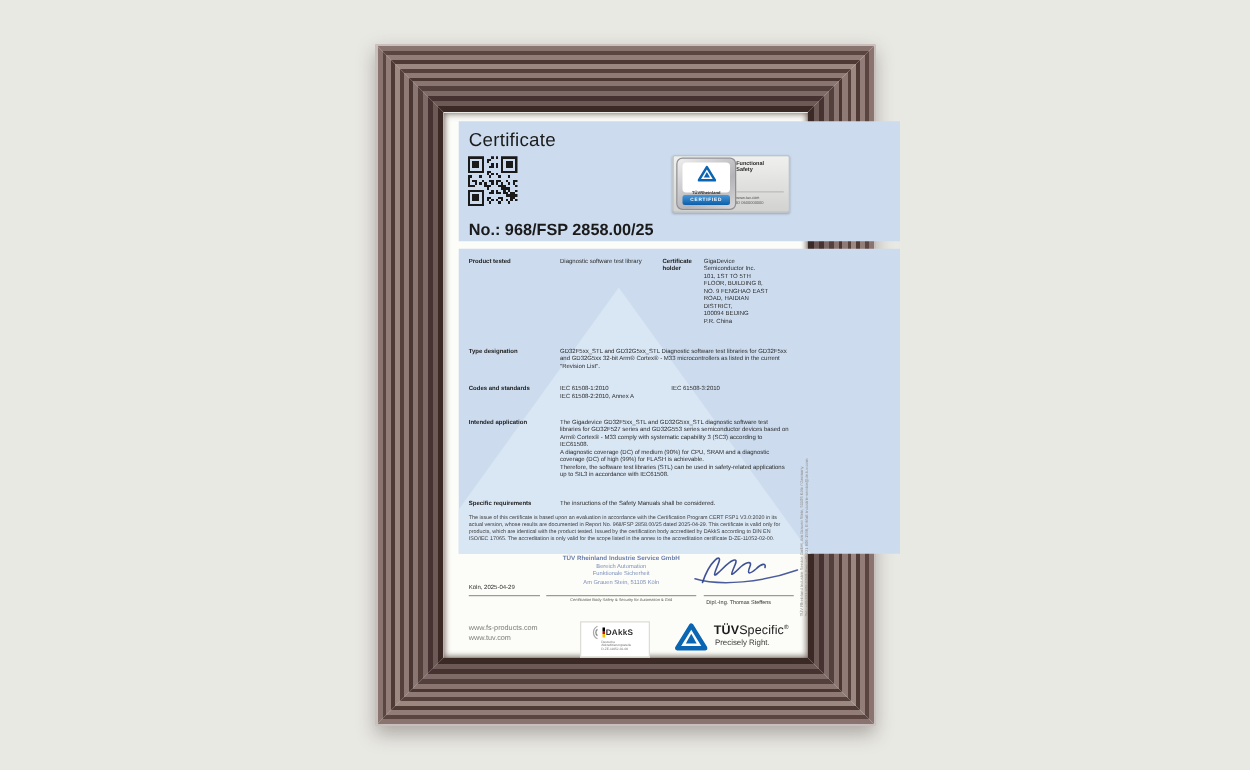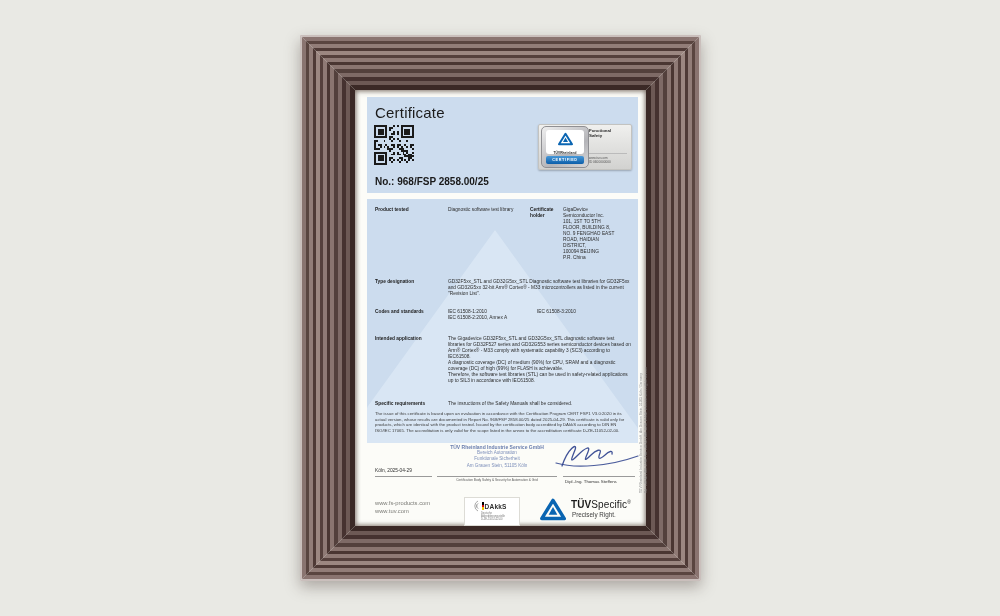--- a/index.html
+++ b/index.html
@@ -13,29 +13,29 @@
   .fr-stops-v{background:linear-gradient(to bottom,#cabfbc 0 2px,#8a7470 2px 6px,#5a4540 6px 9px,#927d78 9px 13px,#4f3a36 13px 16px,#9c8781 16px 20px,#55403c 20px 23px,#8f7a75 23px 27px,#4a3632 27px 30px,#8a7570 30px 34px,#53403c 34px 38px,#7e6a66 38px 42px,#463230 42px 46px,#6d5955 46px 50px,#3b2926 50px 55px);}
   .fr-top{left:0;top:0;width:401px;height:55px;clip-path:polygon(0 0,401px 0,346px 55px,55px 55px);}
   .fr-bot{left:0;top:491px;width:401px;height:55px;transform:scaleY(-1);clip-path:polygon(0 0,401px 0,346px 55px,55px 55px);}
   .fr-left{left:0;top:0;width:55px;height:546px;background:linear-gradient(to right,#cabfbc 0 2px,#8a7470 2px 6px,#5a4540 6px 9px,#927d78 9px 13px,#4f3a36 13px 16px,#9c8781 16px 20px,#55403c 20px 23px,#8f7a75 23px 27px,#4a3632 27px 30px,#8a7570 30px 34px,#53403c 34px 38px,#7e6a66 38px 42px,#463230 42px 46px,#6d5955 46px 50px,#3b2926 50px 55px);clip-path:polygon(0 0,55px 55px,55px 491px,0 546px);}
   .fr-right{left:346px;top:0;width:55px;height:546px;background:linear-gradient(to left,#cabfbc 0 2px,#8a7470 2px 6px,#5a4540 6px 9px,#927d78 9px 13px,#4f3a36 13px 16px,#9c8781 16px 20px,#55403c 20px 23px,#8f7a75 23px 27px,#4a3632 27px 30px,#8a7570 30px 34px,#53403c 34px 38px,#7e6a66 38px 42px,#463230 42px 46px,#6d5955 46px 50px,#3b2926 50px 55px);clip-path:polygon(55px 0,55px 546px,0 491px,0 55px);}
 
   
   #sheet{left:355px;top:90px;width:291px;height:436px;background:#fcfcf8;
     box-shadow:inset 0 2px 5px rgba(60,40,30,.35), inset 0 -2px 4px rgba(60,40,30,.25), inset 2px 0 4px rgba(60,40,30,.22), inset -2px 0 4px rgba(60,40,30,.22);}
 
-  .band{background:#ccdcee;position:absolute;left:12px;width:271px;}
+  .band{background:#ccdcee;position:absolute;left:12px;width:309px;padding-left:44px;}
   #band-head{top:7px;height:96px;}
   #band-body{top:109px;height:244px;overflow:hidden;}
   #watermark{position:absolute;left:-27px;top:31px;width:310px;height:215px;
     background:#dbe7f4;clip-path:polygon(50% 0,100% 100%,0 100%);opacity:.85;}
 
   #cert-title{left:8px;top:7px;font-size:15px;color:#1c1c1c;letter-spacing:.2px;}
   #qr{left:7px;top:28px;width:40px;height:40px;}
-  #cert-no{left:8px;top:79px;font-size:10px;font-weight:bold;color:#1a1a1a;}
+  #cert-no{left:8px;top:79px;font-size:13px;font-weight:bold;color:#1a1a1a;}
 
   
   #badge{left:171px;top:27px;width:92px;height:44px;background:linear-gradient(#f0f0ee,#d2d2d0);
     border:1px solid #c3c3c0;border-radius:2px;box-shadow:0 1px 2px rgba(0,0,0,.25);}
   #badge-silver{position:absolute;left:2px;top:1px;width:46px;height:40px;border-radius:5px;
     background:linear-gradient(145deg,#efefef,#b4b4b8 62%,#d8d8da);border:1px solid #8f8f93;}
   #badge-white{position:absolute;left:4px;top:3px;width:38px;height:24px;background:#fff;border-radius:3px;
     text-align:center;}
   #badge-brand{font-size:3.2px;font-weight:bold;color:#222;letter-spacing:.1px;display:block;margin-top:1px;}
   #badge-cert{position:absolute;left:4px;top:29px;width:38px;height:8px;border-radius:2px;

